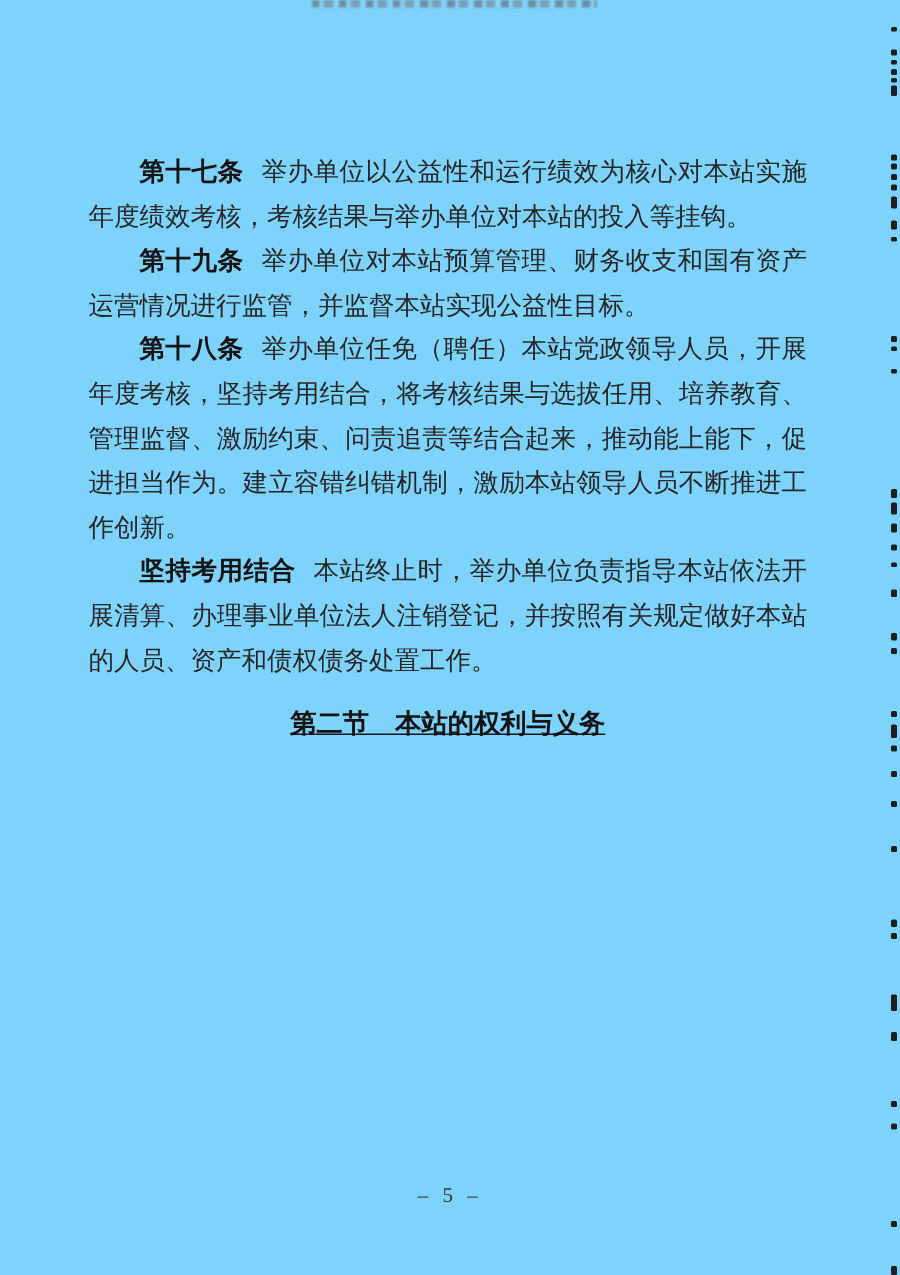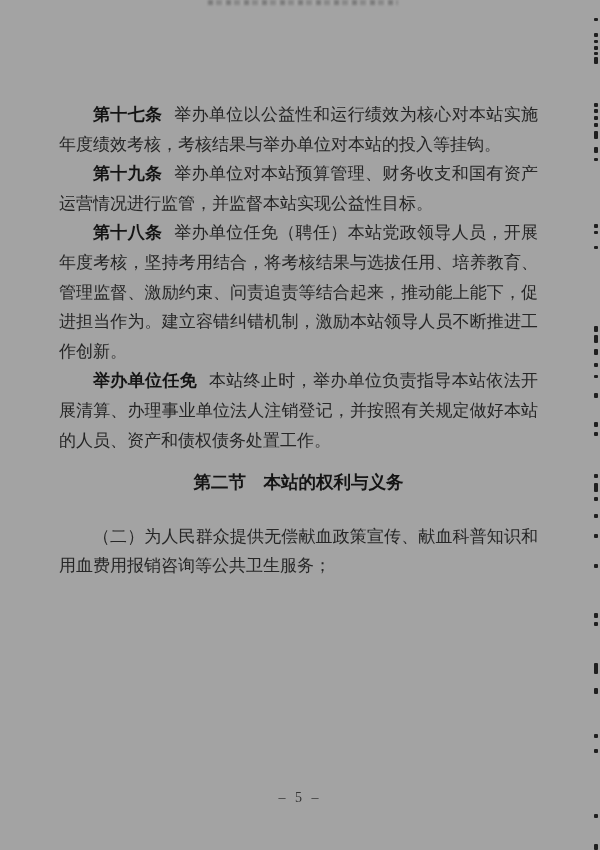--- a/index.html
+++ b/index.html
@@ -6,21 +6,21 @@
   html, body { width: 600px; height: 850px; }
   body {
     background: #ffffff;
     font-family: "Liberation Serif", "DejaVu Serif", serif;
     position: relative;
     overflow: hidden;
   }
   .page {
     position: absolute;
     inset: 0;
-    background: #a3a3a3;
+    background: #7dd3fc;
   }
   
   .top-strip {
     position: absolute;
     top: 0;
     height: 5px;
     background: repeating-linear-gradient(90deg,
       rgba(90,90,90,0.55) 0 5px,
       rgba(170,170,170,0.25) 5px 8px,
       rgba(110,110,110,0.5) 8px 14px,
@@ -47,20 +47,21 @@
     color: #141414;
     margin-right: 0.7em;
   }
   .doc-body p.section-heading {
     text-align: center;
     text-indent: 0;
     font-weight: bold;
     color: #141414;
     font-size: 17.5px;
     margin: 13px 0 24px 0;
+    text-decoration: underline;
   }
   .page-number {
     position: absolute;
     left: 0;
     right: 0;
     bottom: 44px;
     text-align: center;
     font-size: 14px;
     letter-spacing: 3px;
     color: #333333;
@@ -76,23 +77,22 @@
 </style>
 </head>
 <body>
 
 <div class="page">
   <div class="top-strip" style="left: 208px; width: 190px;"></div>
   <div class="doc-body">
       <p class="article"><span class="term">第十七条</span>举办单位以公益性和运行绩效为核心对本站实施年度绩效考核，考核结果与举办单位对本站的投入等挂钩。</p>
       <p class="article"><span class="term">第十九条</span>举办单位对本站预算管理、财务收支和国有资产运营情况进行监管，并监督本站实现公益性目标。</p>
       <p class="article"><span class="term">第十八条</span>举办单位任免（聘任）本站党政领导人员，开展年度考核，坚持考用结合，将考核结果与选拔任用、培养教育、管理监督、激励约束、问责追责等结合起来，推动能上能下，促进担当作为。建立容错纠错机制，激励本站领导人员不断推进工作创新。</p>
-      <p class="article"><span class="term">举办单位任免</span>本站终止时，举办单位负责指导本站依法开展清算、办理事业单位法人注销登记，并按照有关规定做好本站的人员、资产和债权债务处置工作。</p>
+      <p class="article"><span class="term">坚持考用结合</span>本站终止时，举办单位负责指导本站依法开展清算、办理事业单位法人注销登记，并按照有关规定做好本站的人员、资产和债权债务处置工作。</p>
       <p class="section-heading">第二节　本站的权利与义务</p>
-      <p class="item">（二）为人民群众提供无偿献血政策宣传、献血科普知识和用血费用报销咨询等公共卫生服务；</p>
     </div>
   <div class="page-number">– 5 –</div>
   <div class="marks">
       <div class="mark" style="top: 18px; height: 3px;"></div>
       <div class="mark" style="top: 33px; height: 4px;"></div>
       <div class="mark" style="top: 40px; height: 3px;"></div>
       <div class="mark" style="top: 46px; height: 4px;"></div>
       <div class="mark" style="top: 52px; height: 3px;"></div>
       <div class="mark" style="top: 57px; height: 7px;"></div>
       <div class="mark" style="top: 103px; height: 4px;"></div>

